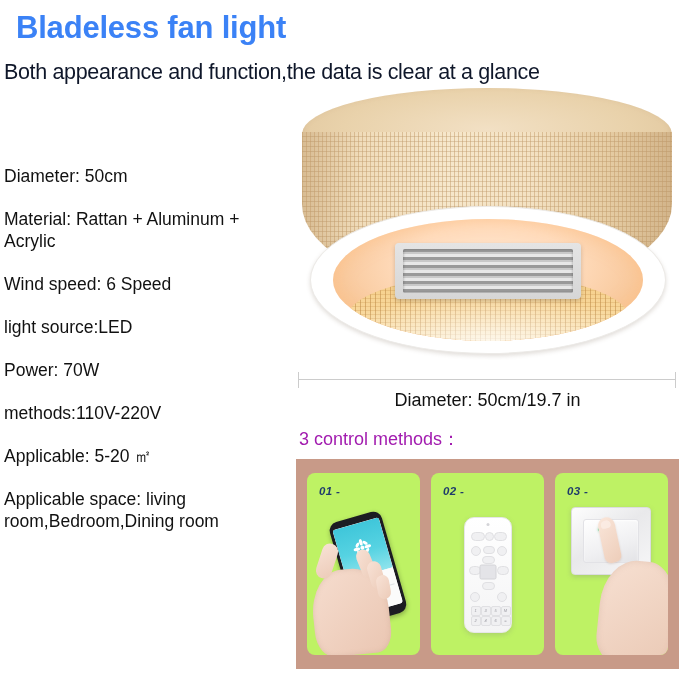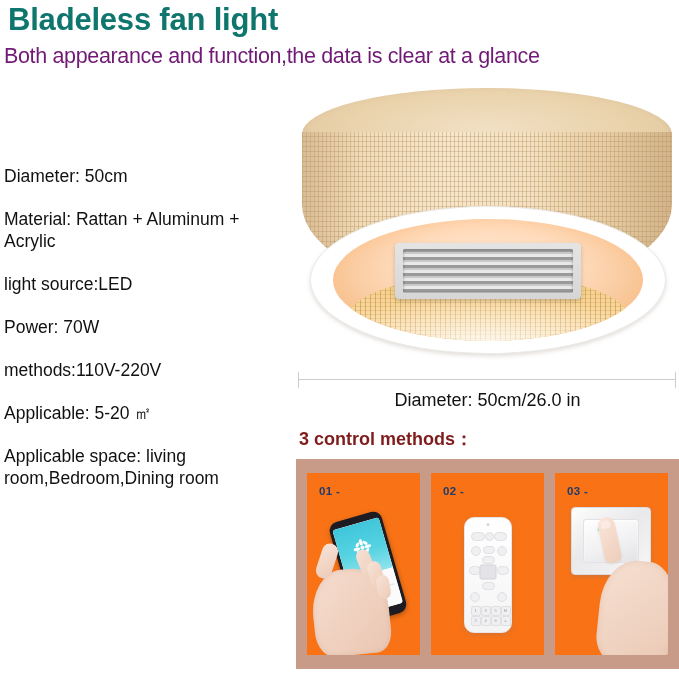--- a/index.html
+++ b/index.html
@@ -17,36 +17,36 @@
     color: #111111;
   }
 
   
   #header-block {
     position: absolute;
     left: 0; top: 0;
     width: 679px;
   }
   #main-title {
-    margin: 0;
+    margin: 8px;
     padding: 2px 8px 0 8px;
     font-size: 31px;
     font-weight: bold;
     line-height: 36px;
     letter-spacing: -0.2px;
-    color: #0f766e;
+    color: #3b82f6;
     white-space: nowrap;
   }
   #subtitle {
     margin: 0;
     padding: 5px 2px 0 4px;
     font-size: 21.5px;
     line-height: 26px;
     letter-spacing: -0.35px;
-    color: #701a75;
+    color: #0f172a;
     white-space: nowrap;
   }
 
   
   #spec-list {
     position: absolute;
     left: 4px;
     top: 165px;
     width: 290px;
   }
@@ -241,44 +241,44 @@
     color: #111111;
   }
 
   
   #control-heading {
     position: absolute;
     left: 299px;
     top: 428px;
     font-size: 18px;
     line-height: 22px;
-    color: #7f1d1d;
+    color: #a21caf;
     white-space: nowrap;
-    font-weight: bold;
   }
 
   
   #control-panel {
     position: absolute;
     left: 296px;
     top: 459px;
     width: 383px;
     height: 210px;
     background: #c89a88;
     display: flex;
     gap: 11px;
     padding: 14px 11px;
     box-sizing: border-box;
   }
   .control-card {
     flex: 1 1 0;
-    background: #f97316;
-    border-radius: 0;
+    background: #bef264;
+    border-radius: 8px;
     position: relative;
     overflow: hidden;
+    font-style: italic;
   }
   .card-label {
     position: absolute;
     left: 12px;
     top: 12px;
     font-size: 11.5px;
     font-weight: bold;
     color: #1f3b6b;
     letter-spacing: .3px;
     z-index: 5;
@@ -470,20 +470,21 @@
 <body>
 
 <div id="header-block">
   <h1 id="main-title">Bladeless fan light</h1>
   <p id="subtitle">Both appearance and function,the data is clear at a glance</p>
 </div>
 
 <div id="spec-list">
   <div class="spec-item">Diameter: 50cm</div>
   <div class="spec-item two-line">Material: Rattan + Aluminum + Acrylic</div>
+  <div class="spec-item">Wind speed: 6 Speed</div>
   <div class="spec-item">light source:LED</div>
   <div class="spec-item">Power: 70W</div>
   <div class="spec-item">methods:110V-220V</div>
   <div class="spec-item">Applicable: 5-20 ㎡</div>
   <div class="spec-item two-line">Applicable space: living room,Bedroom,Dining room</div>
 </div>
 
 <div id="product-panel">
   <div id="lamp">
     <div id="drum-top"></div>
@@ -498,21 +499,21 @@
       </div>
     </div>
   </div>
 </div>
 
 <div id="dimension-line">
   <div class="cap left"></div>
   <div class="rule"></div>
   <div class="cap right"></div>
 </div>
-<div id="dimension-label">Diameter: 50cm/26.0 in</div>
+<div id="dimension-label">Diameter: 50cm/19.7 in</div>
 
 <div id="control-heading">3 control methods：</div>
 
 <div id="control-panel">
 
   <div class="control-card" id="card-phone">
     <div class="card-label">01 -</div>
     <div class="art">
       <div id="phone-body">
         <div id="phone-screen">

